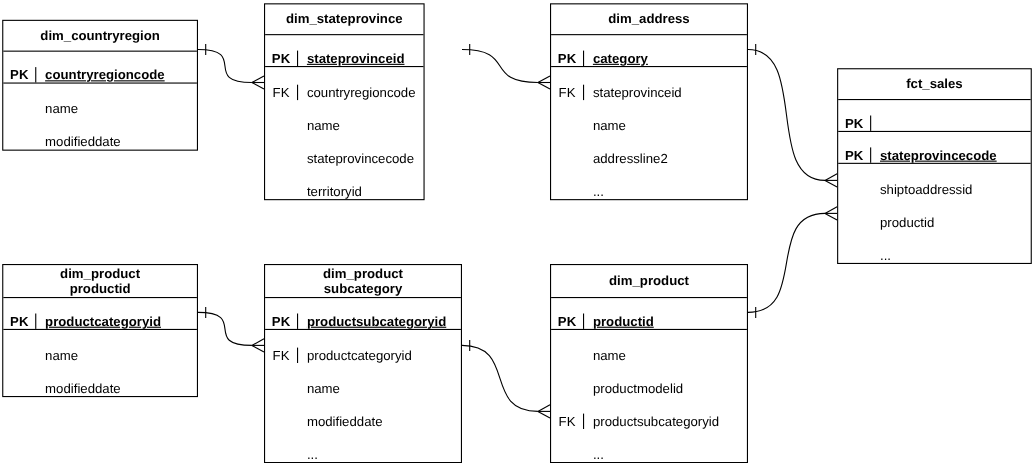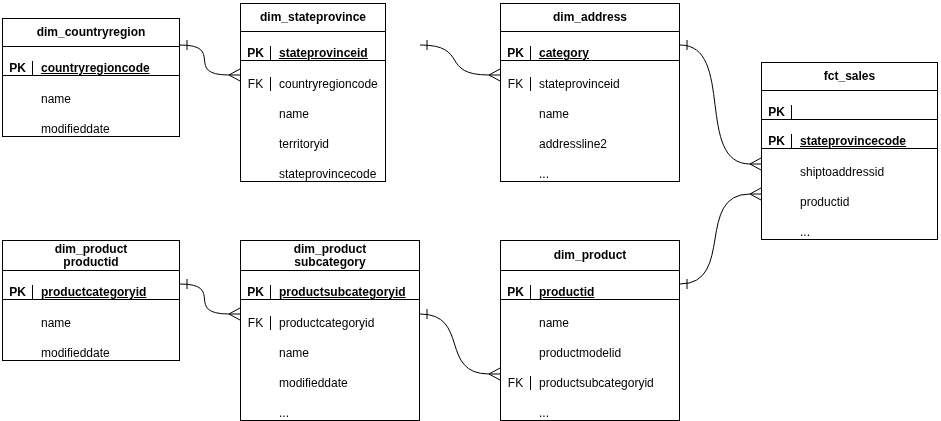--- a/index.html
+++ b/index.html
@@ -102,25 +102,25 @@
       <div class="er-row">
         <div class="er-key">FK</div>
         <div class="er-field">countryregioncode</div>
       </div>
       <div class="er-row">
         <div class="er-key"></div>
         <div class="er-field">name</div>
       </div>
       <div class="er-row">
         <div class="er-key"></div>
+        <div class="er-field">stateprovincecode</div>
+      </div>
+      <div class="er-row">
+        <div class="er-key"></div>
         <div class="er-field">territoryid</div>
-      </div>
-      <div class="er-row">
-        <div class="er-key"></div>
-        <div class="er-field">stateprovincecode</div>
       </div>
     </div>
     <div class="er-table" style="left: 500px; top: 3px; width: 180px;">
       <div class="er-title" style="height: 28px;">
         <span>dim_address</span>
       </div>
       <div class="er-row pk">
         <div class="er-key">PK</div>
         <div class="er-field pk-field">category</div>
       </div>

